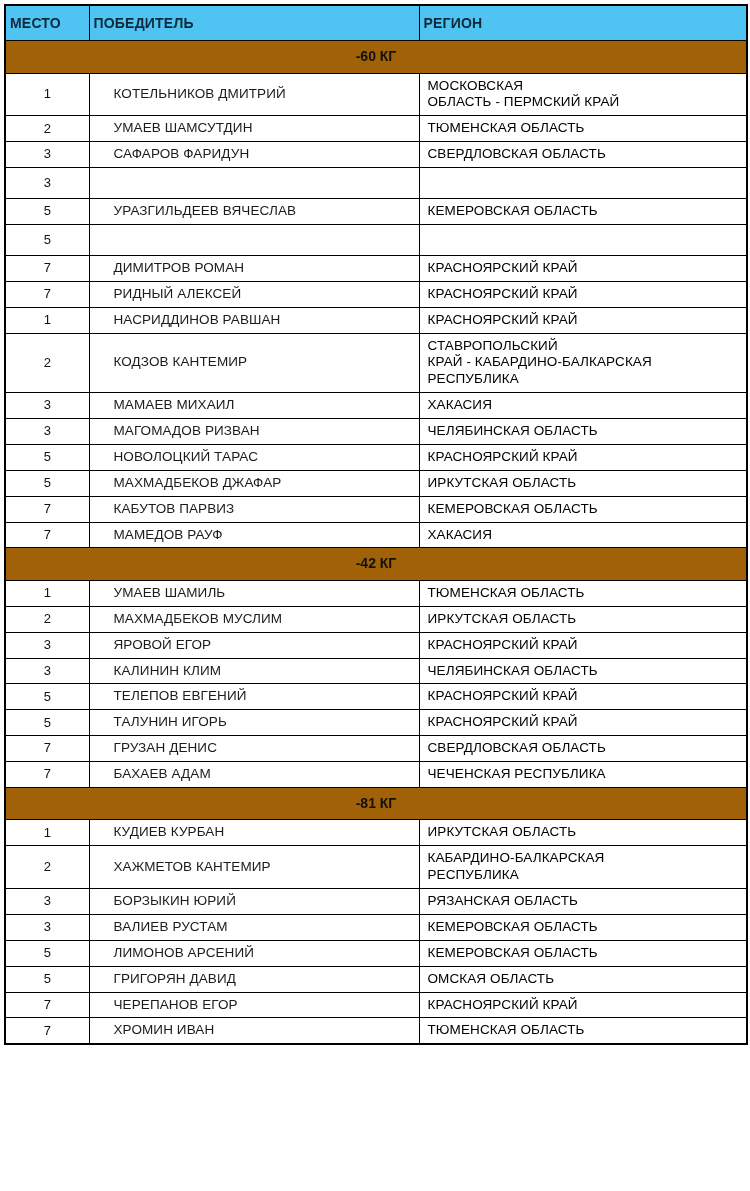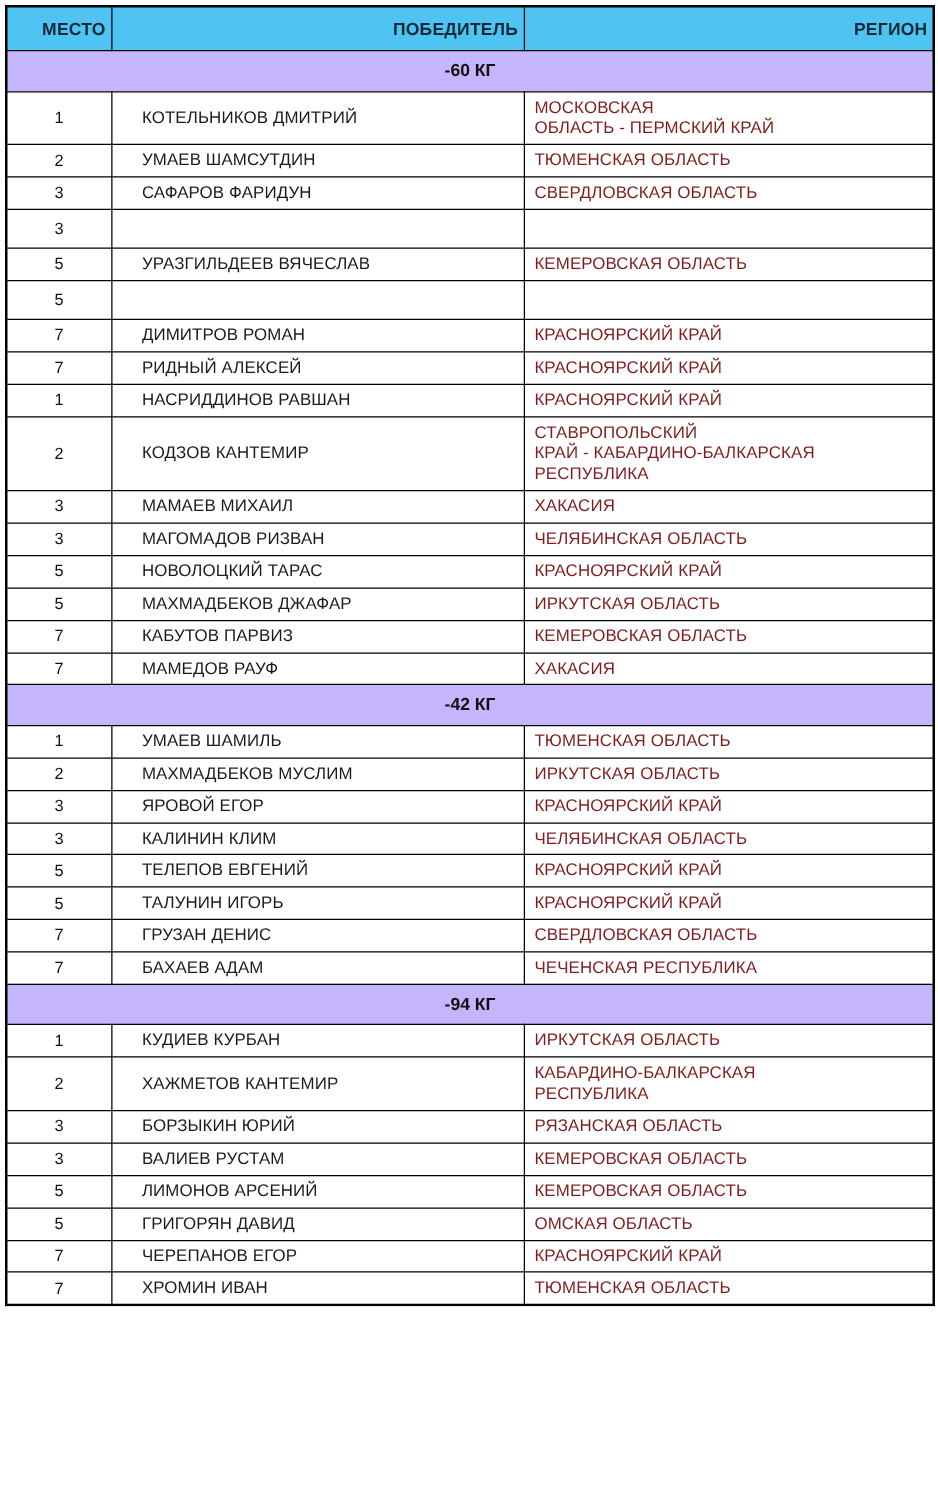--- a/index.html
+++ b/index.html
@@ -26,21 +26,21 @@
   table.results col.c-place { width: 84px; }
   table.results col.c-winner { width: 330px; }
   table.results col.c-region { width: 328px; }
 
   thead th {
     background: #4FC3F1;
     color: #0d2a3a;
     font-size: 14px;
     font-weight: bold;
     letter-spacing: 0.2px;
-    text-align: right;
+    text-align: left;
     padding: 9px 4px;
     border: 1px solid #000000;
     border-top: none;
     text-transform: uppercase;
   }
   tbody td {
     border: 1px solid #000000;
     font-size: 13.5px;
     color: #1b1b1b;
     padding: 4px 6px;
@@ -51,32 +51,32 @@
     text-align: center;
     font-size: 13px;
     color: #111;
   }
   td.winner {
     text-transform: uppercase;
     letter-spacing: 0.1px;
     padding-left: 24px;
   }
   td.region {
-    color: #7f1d1d;
+    color: #000000;
     text-transform: uppercase;
     letter-spacing: 0.1px;
     padding-left: 8px;
   }
   tr.weight-row td {
     text-align: center;
     font-weight: bold;
     font-size: 14px;
     padding: 7px 4px;
     color: #111;
-    background: #c4b5fd;
+    background: #a16207;
   }
   .multiline { white-space: pre-line; }
   tr.empty td { height: 22px; }
 </style>
 </head>
 <body>
 
 <div class="table-wrap">
   <table class="results">
     <colgroup>
@@ -215,21 +215,21 @@
           <td class="place">7</td>
           <td class="winner multiline">ГРУЗАН ДЕНИС</td>
           <td class="region multiline">СВЕРДЛОВСКАЯ ОБЛАСТЬ</td>
         </tr>
         <tr>
           <td class="place">7</td>
           <td class="winner multiline">БАХАЕВ АДАМ</td>
           <td class="region multiline">ЧЕЧЕНСКАЯ РЕСПУБЛИКА</td>
         </tr>
         <tr class="weight-row">
-          <td colspan="3">-94 КГ</td>
+          <td colspan="3">-81 КГ</td>
         </tr>
         <tr>
           <td class="place">1</td>
           <td class="winner multiline">КУДИЕВ КУРБАН</td>
           <td class="region multiline">ИРКУТСКАЯ ОБЛАСТЬ</td>
         </tr>
         <tr>
           <td class="place">2</td>
           <td class="winner multiline">ХАЖМЕТОВ КАНТЕМИР</td>
           <td class="region multiline">КАБАРДИНО-БАЛКАРСКАЯ

